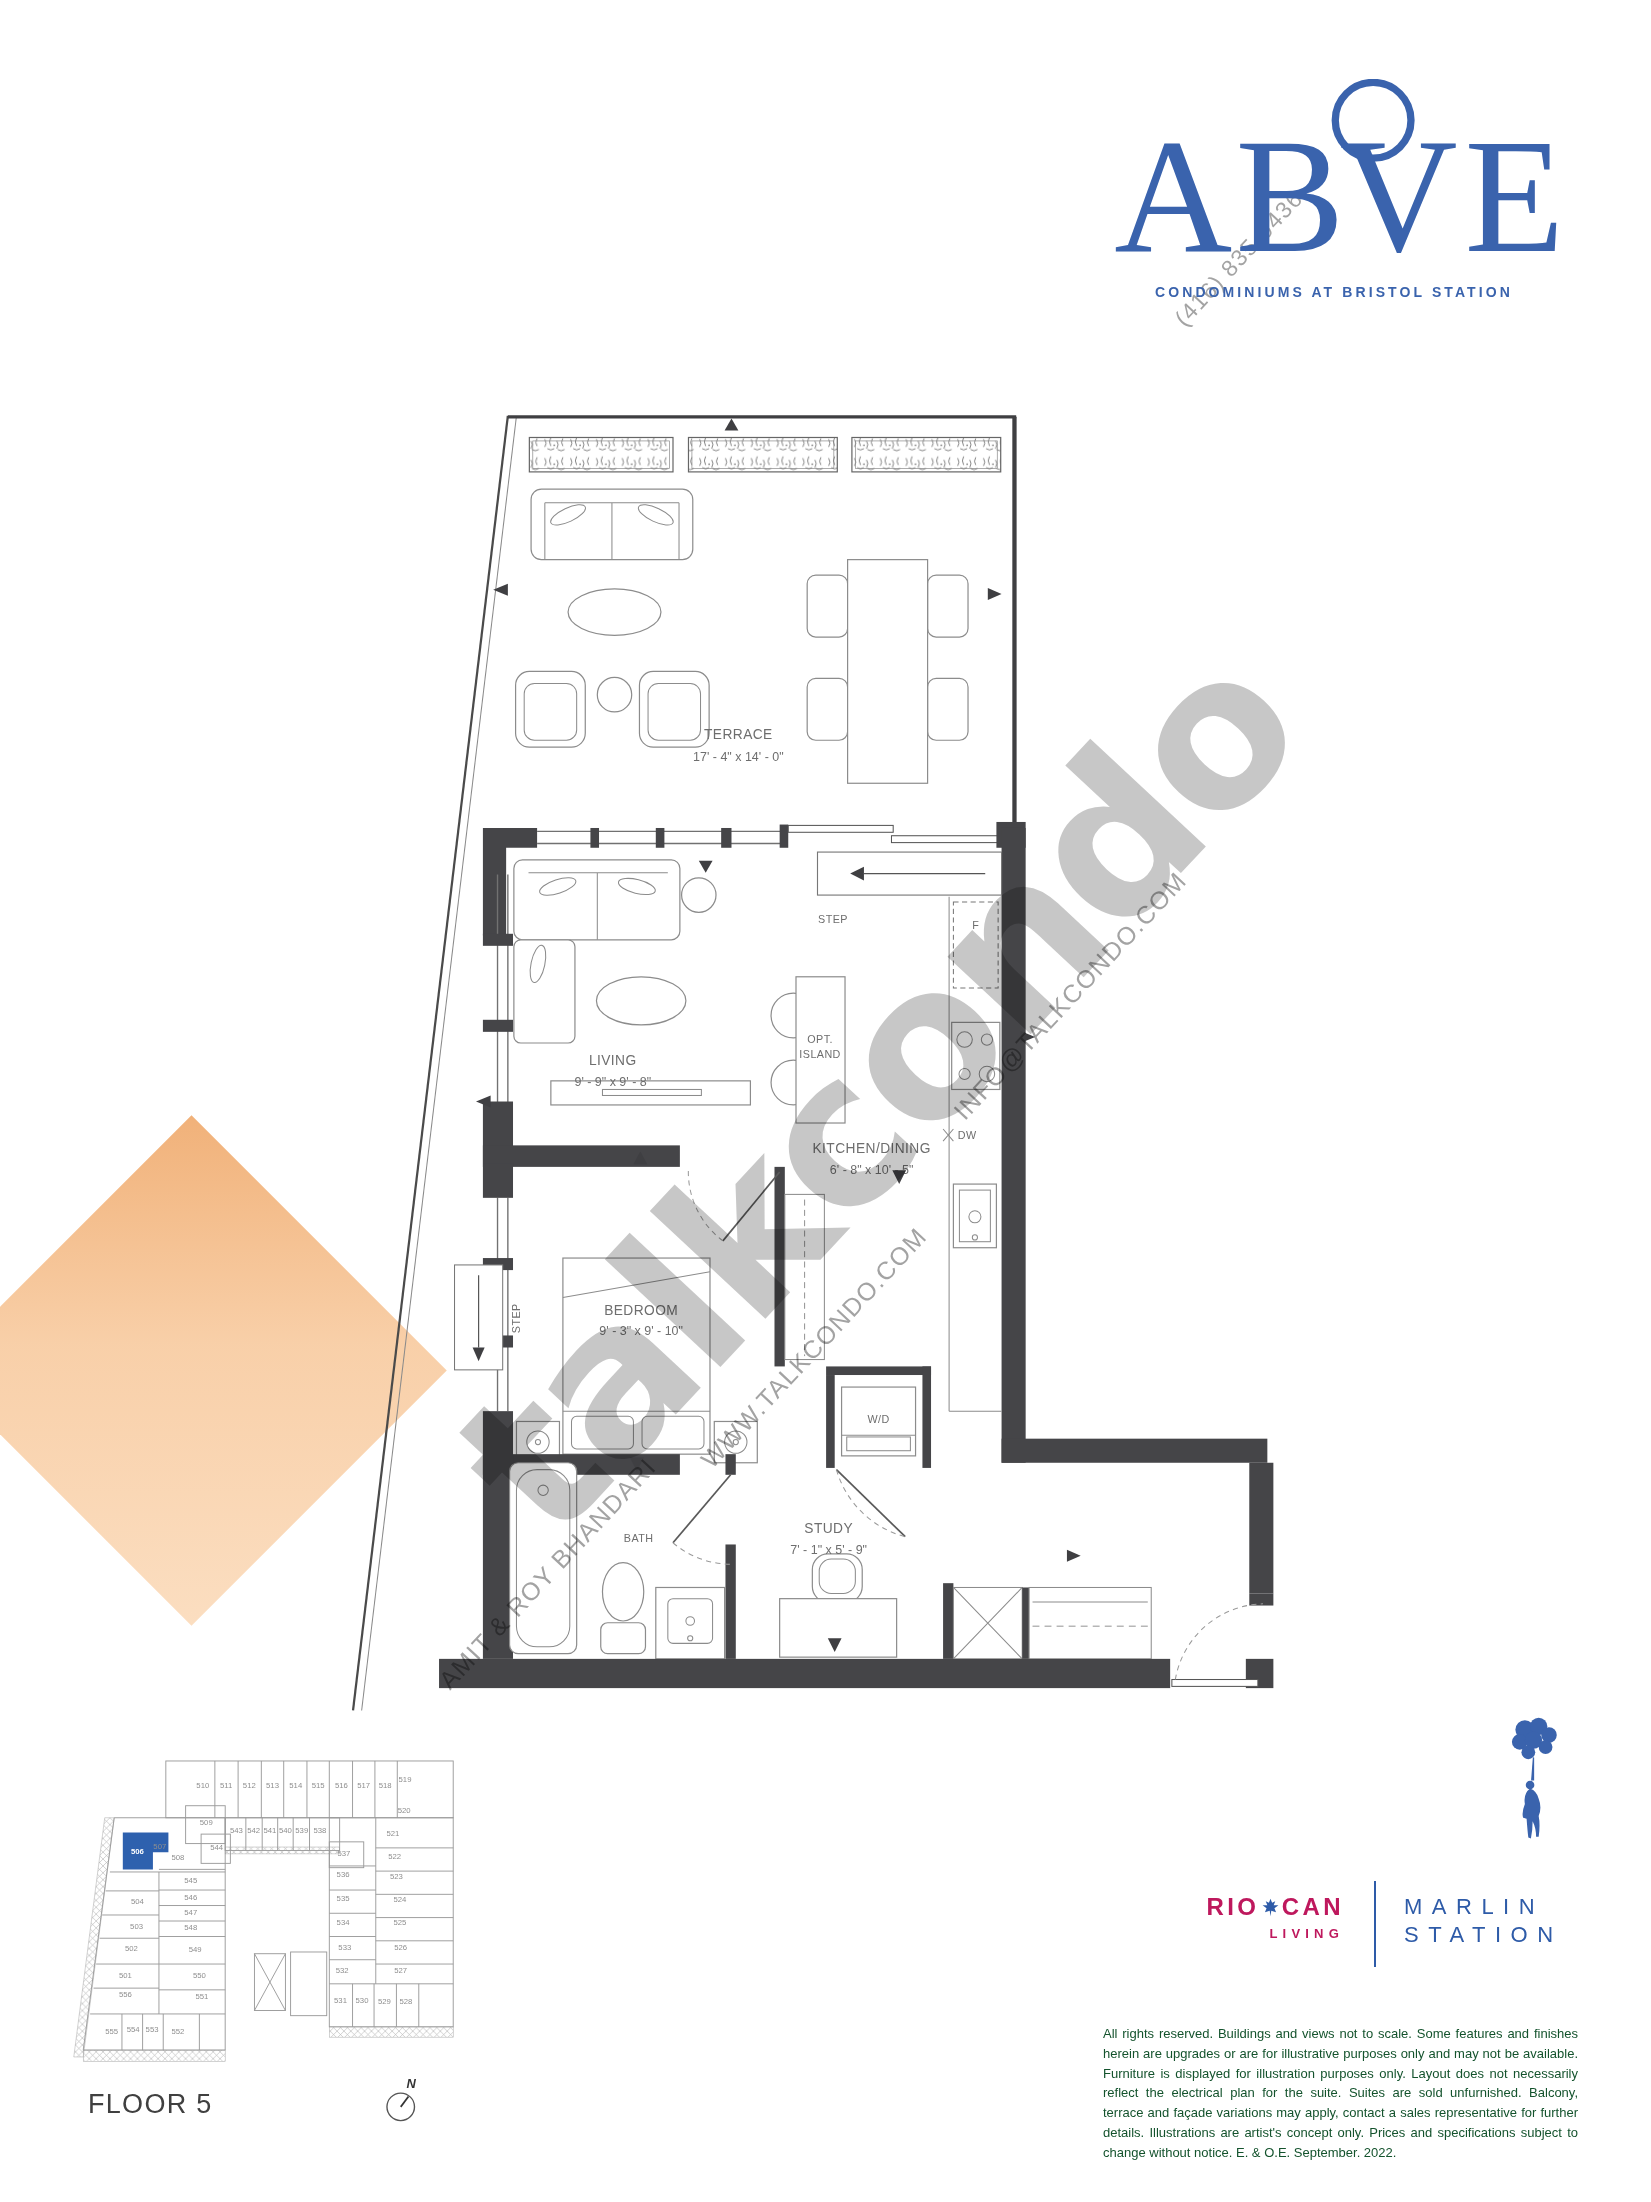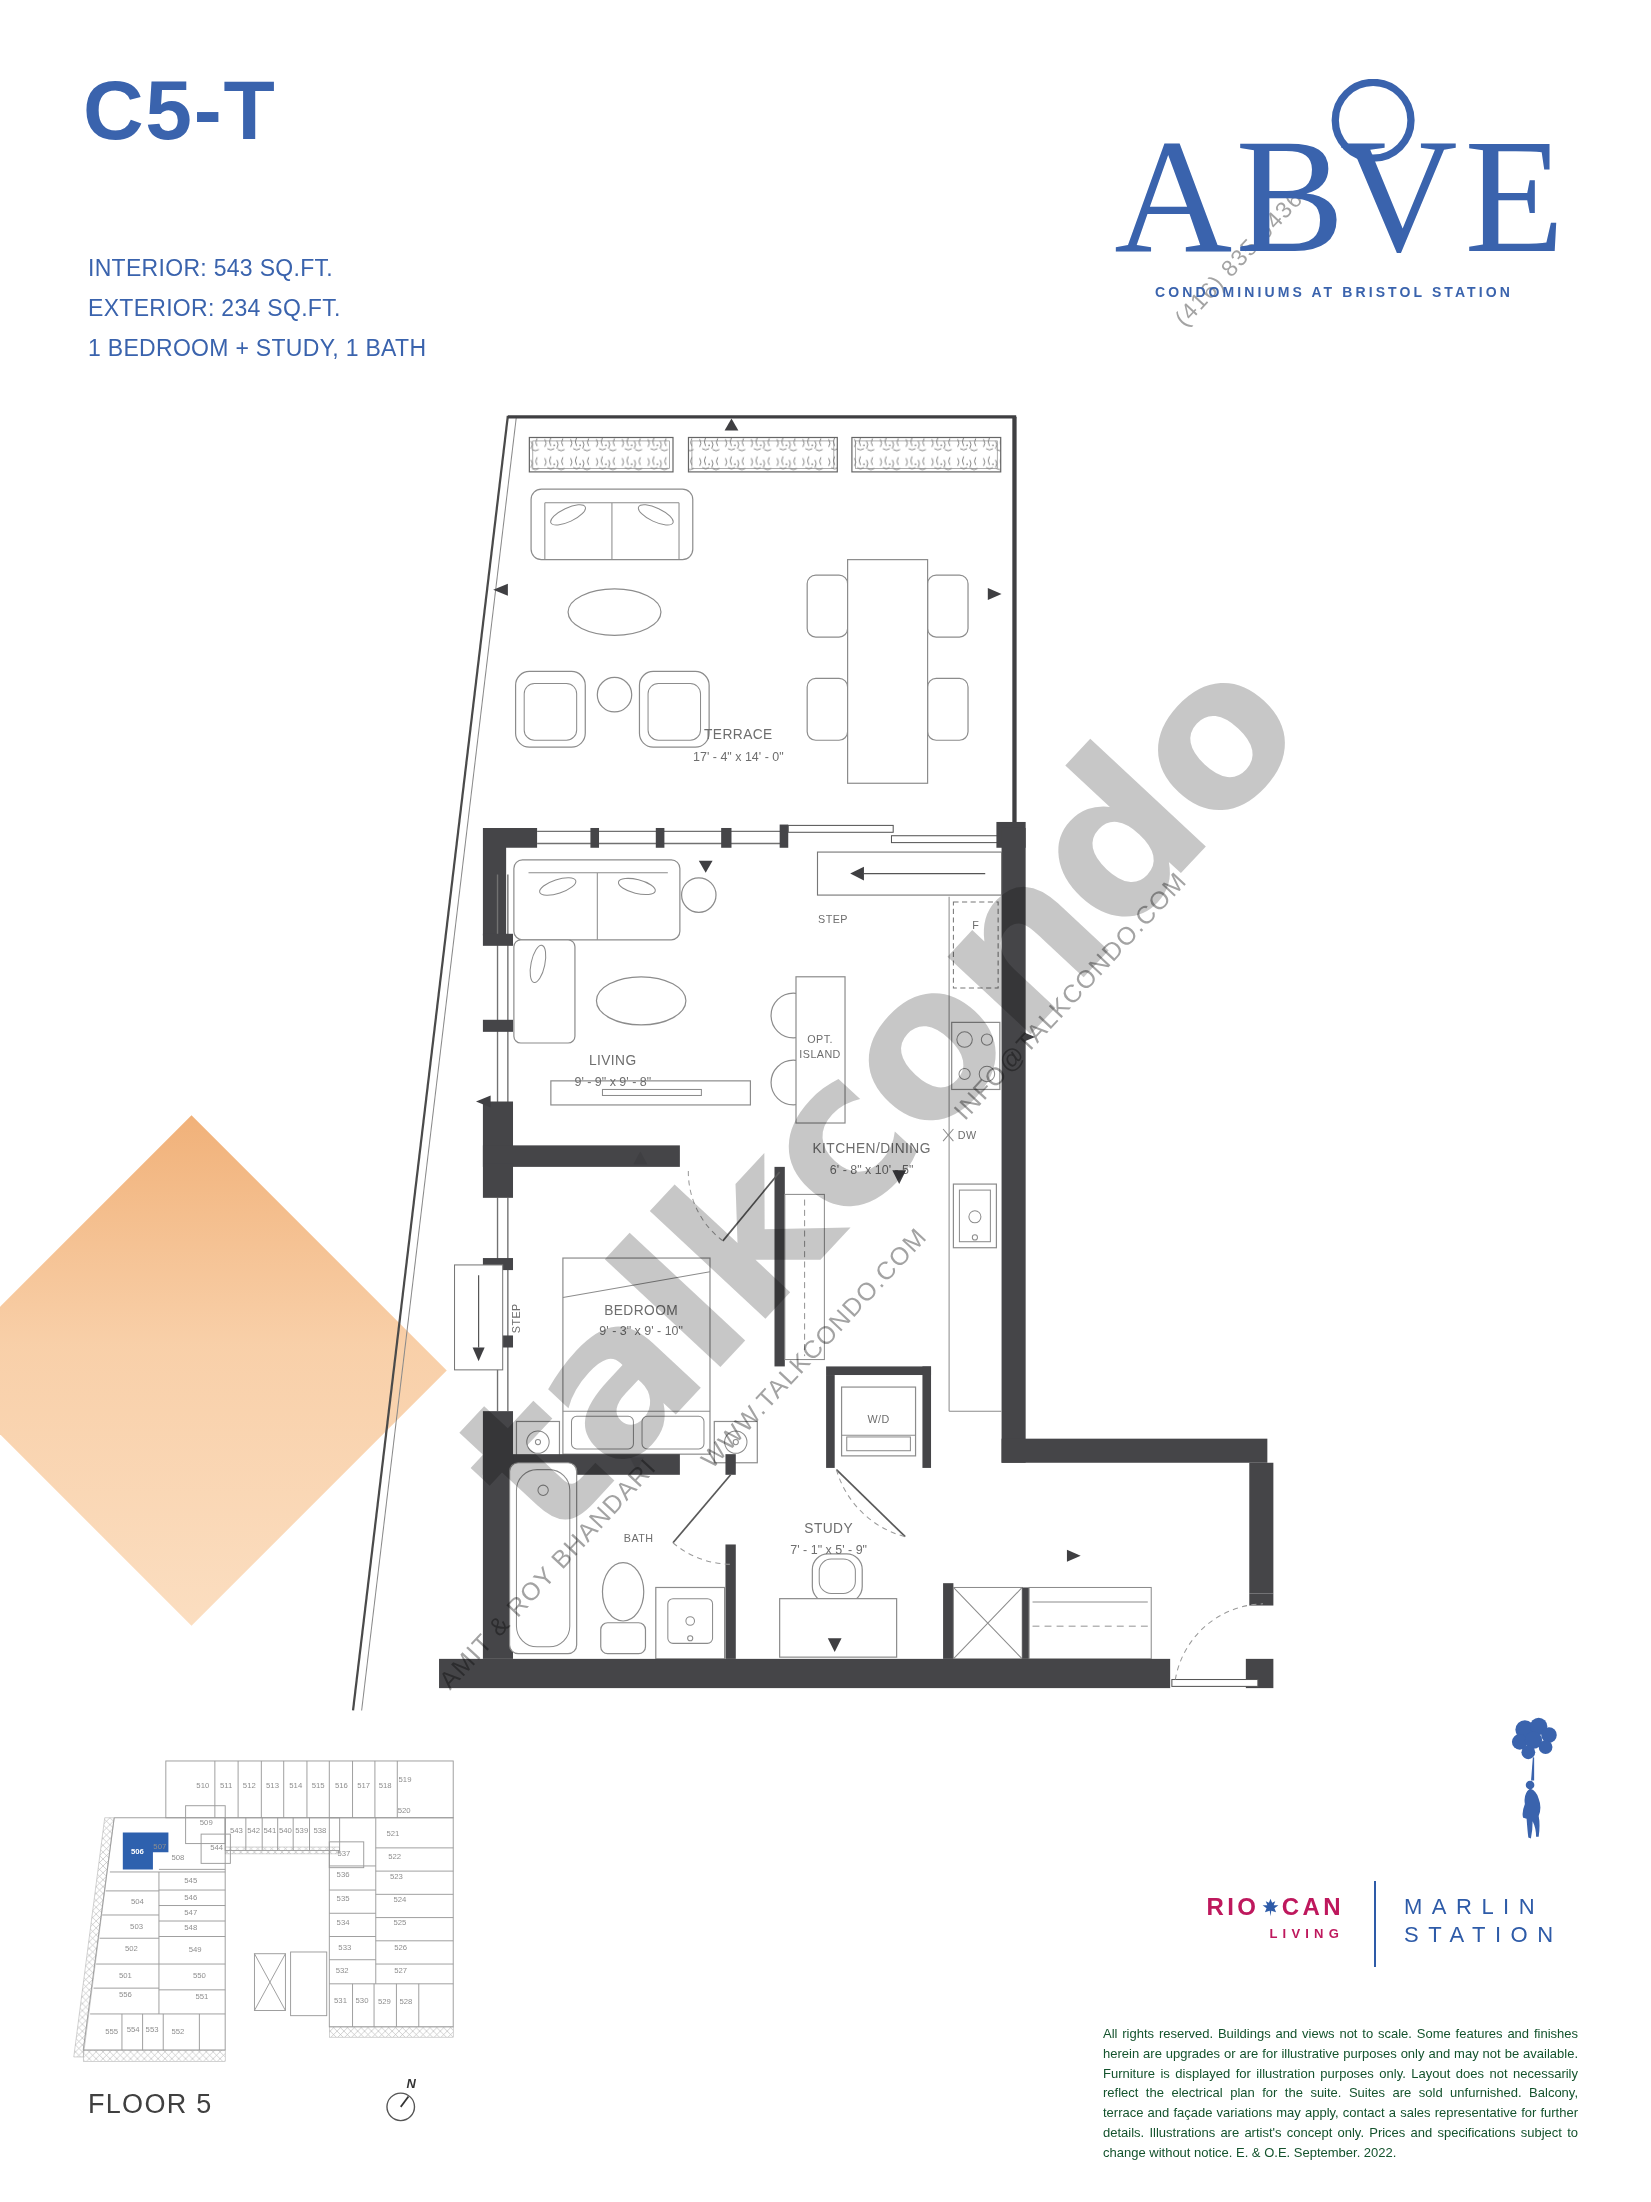--- a/index.html
+++ b/index.html
@@ -57,26 +57,20 @@
   .marlin-block{position:absolute;left:1404px;top:1893px;z-index:4;color:#2e5ba8;
                 font-size:22px;font-weight:500;letter-spacing:9.5px;line-height:28px;}
   .disclaimer{position:absolute;left:1103px;top:2024px;width:475px;font-size:13px;line-height:1.52;
               color:#14532d;text-align:justify;z-index:4;}
 </style>
 </head>
 <body>
 
 <div class="page">
 
-  <div class="unit-code">C5-T</div>
-  <div class="unit-stats">
-    <div>INTERIOR: 543 SQ.FT.</div>
-    <div>EXTERIOR: 234 SQ.FT.</div>
-    <div>1 BEDROOM + STUDY, 1 BATH</div>
-  </div>
 
   <svg class="above-logo" width="452" height="185" viewBox="0 0 525 215">
     <text x="0" y="200" font-family="Liberation Serif, serif" font-size="190" fill="#3a63ad" letter-spacing="4">AB</text>
     <circle cx="301" cy="48" r="44" fill="none" stroke="#3a63ad" stroke-width="8.5"></circle>
     <text x="262" y="200" font-family="Liberation Serif, serif" font-size="190" fill="#3a63ad" letter-spacing="8">VE</text>
   </svg>
   <div class="above-tagline">CONDOMINIUMS AT BRISTOL STATION</div>
 
   <div class="orange-diamond"></div>
 

